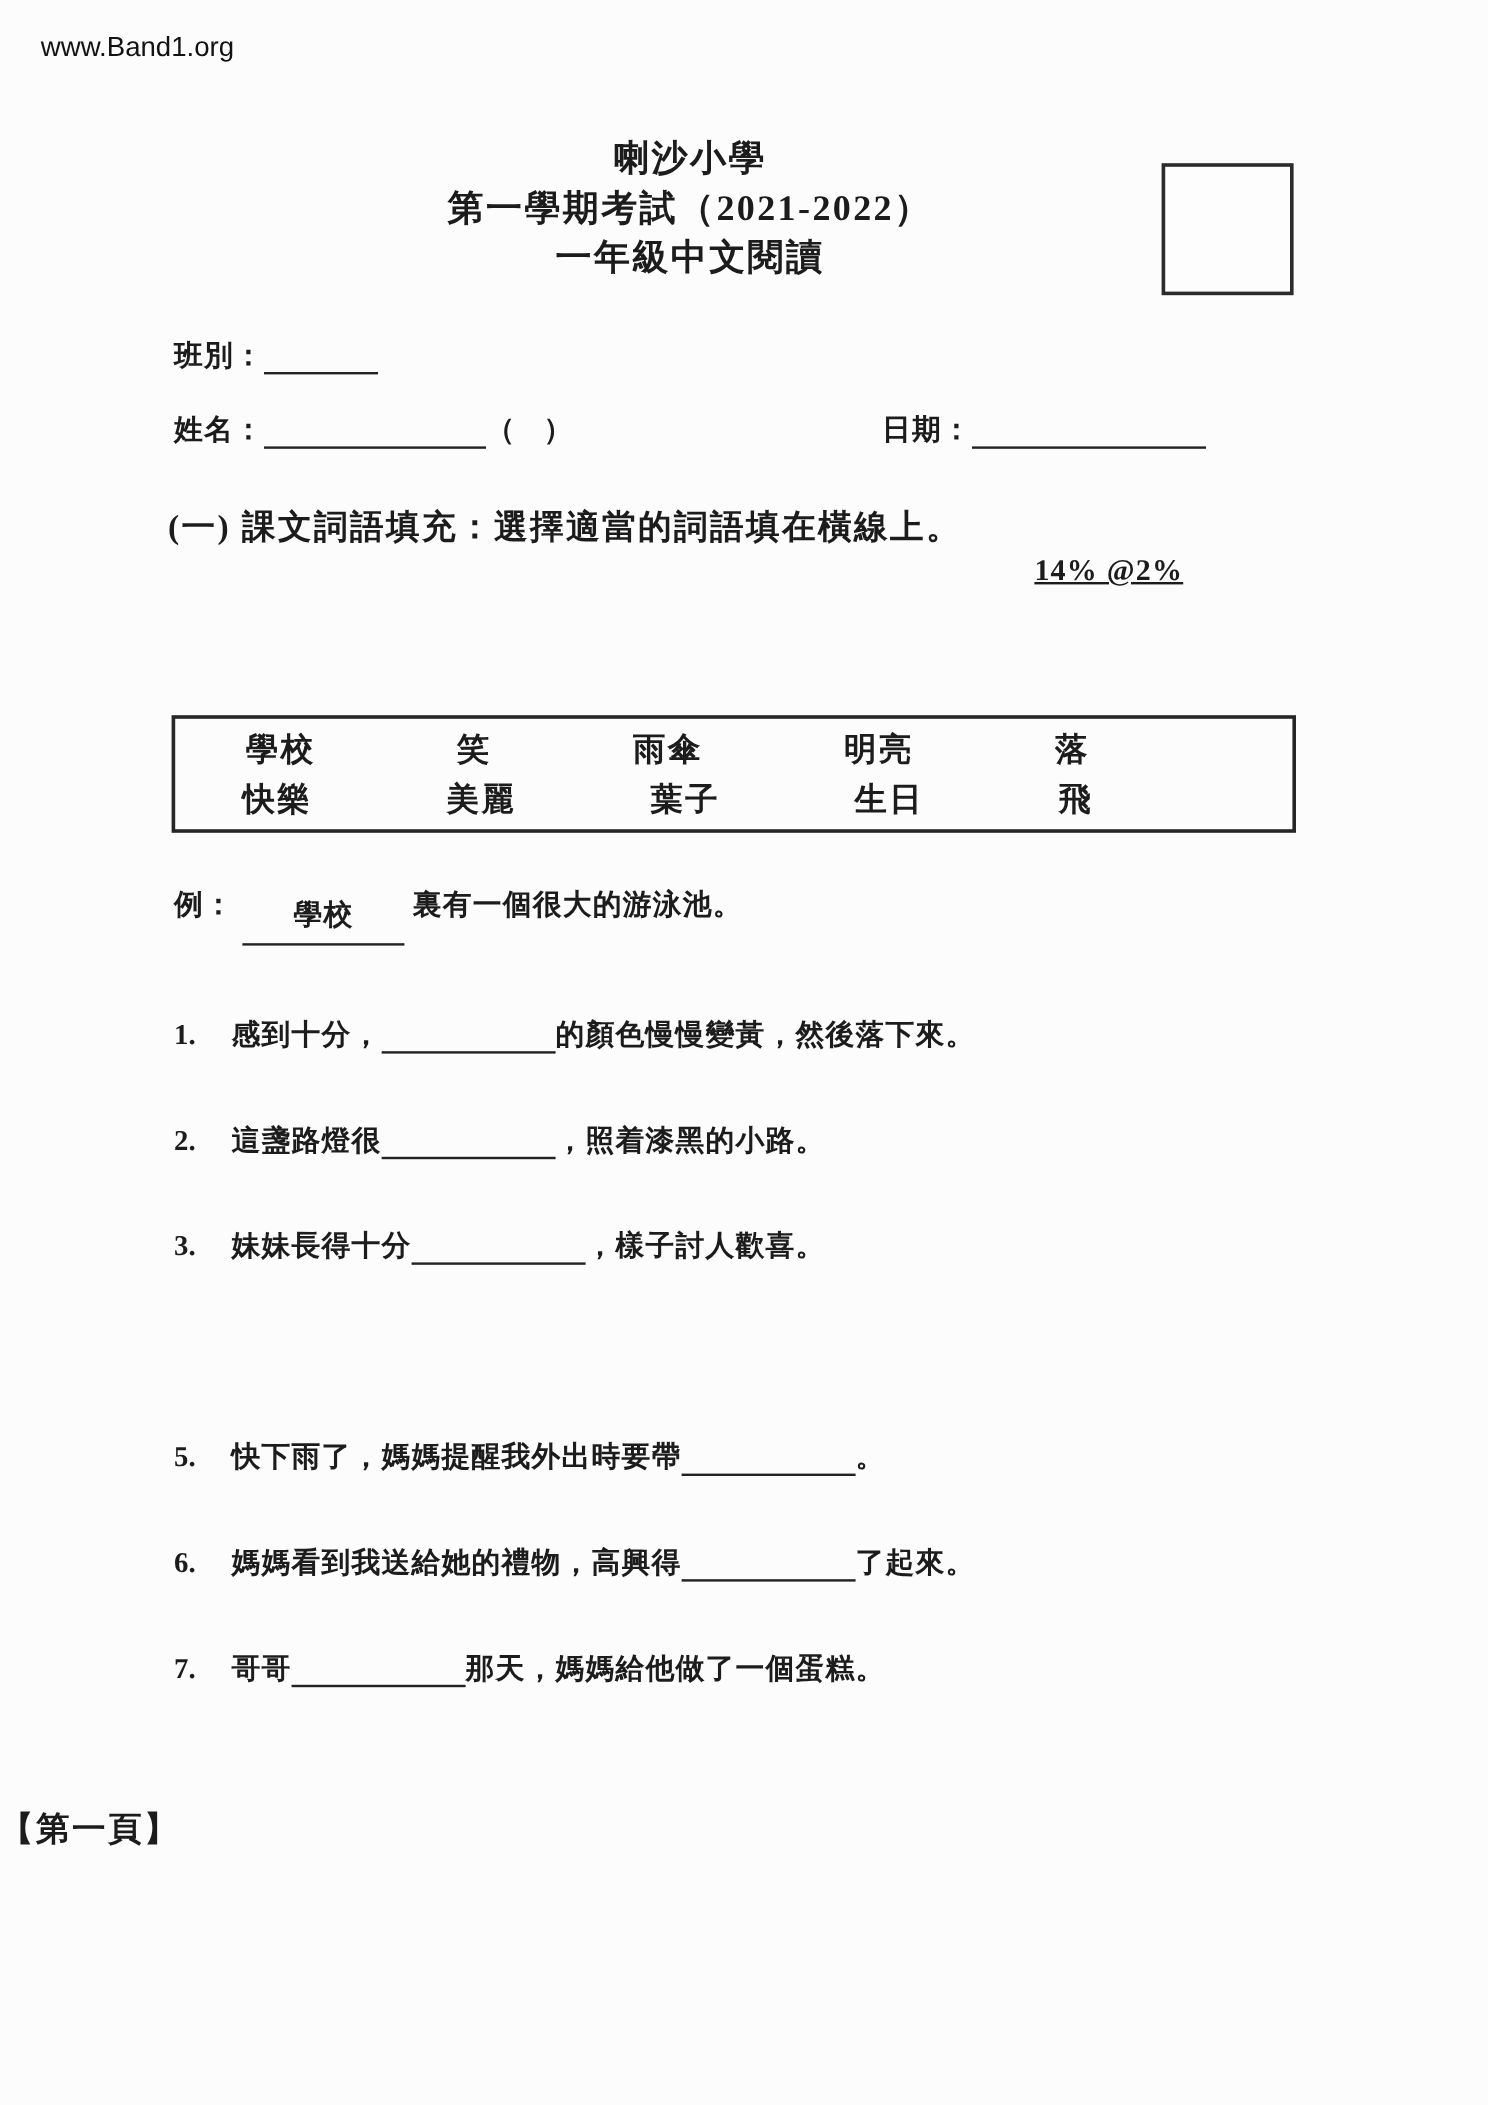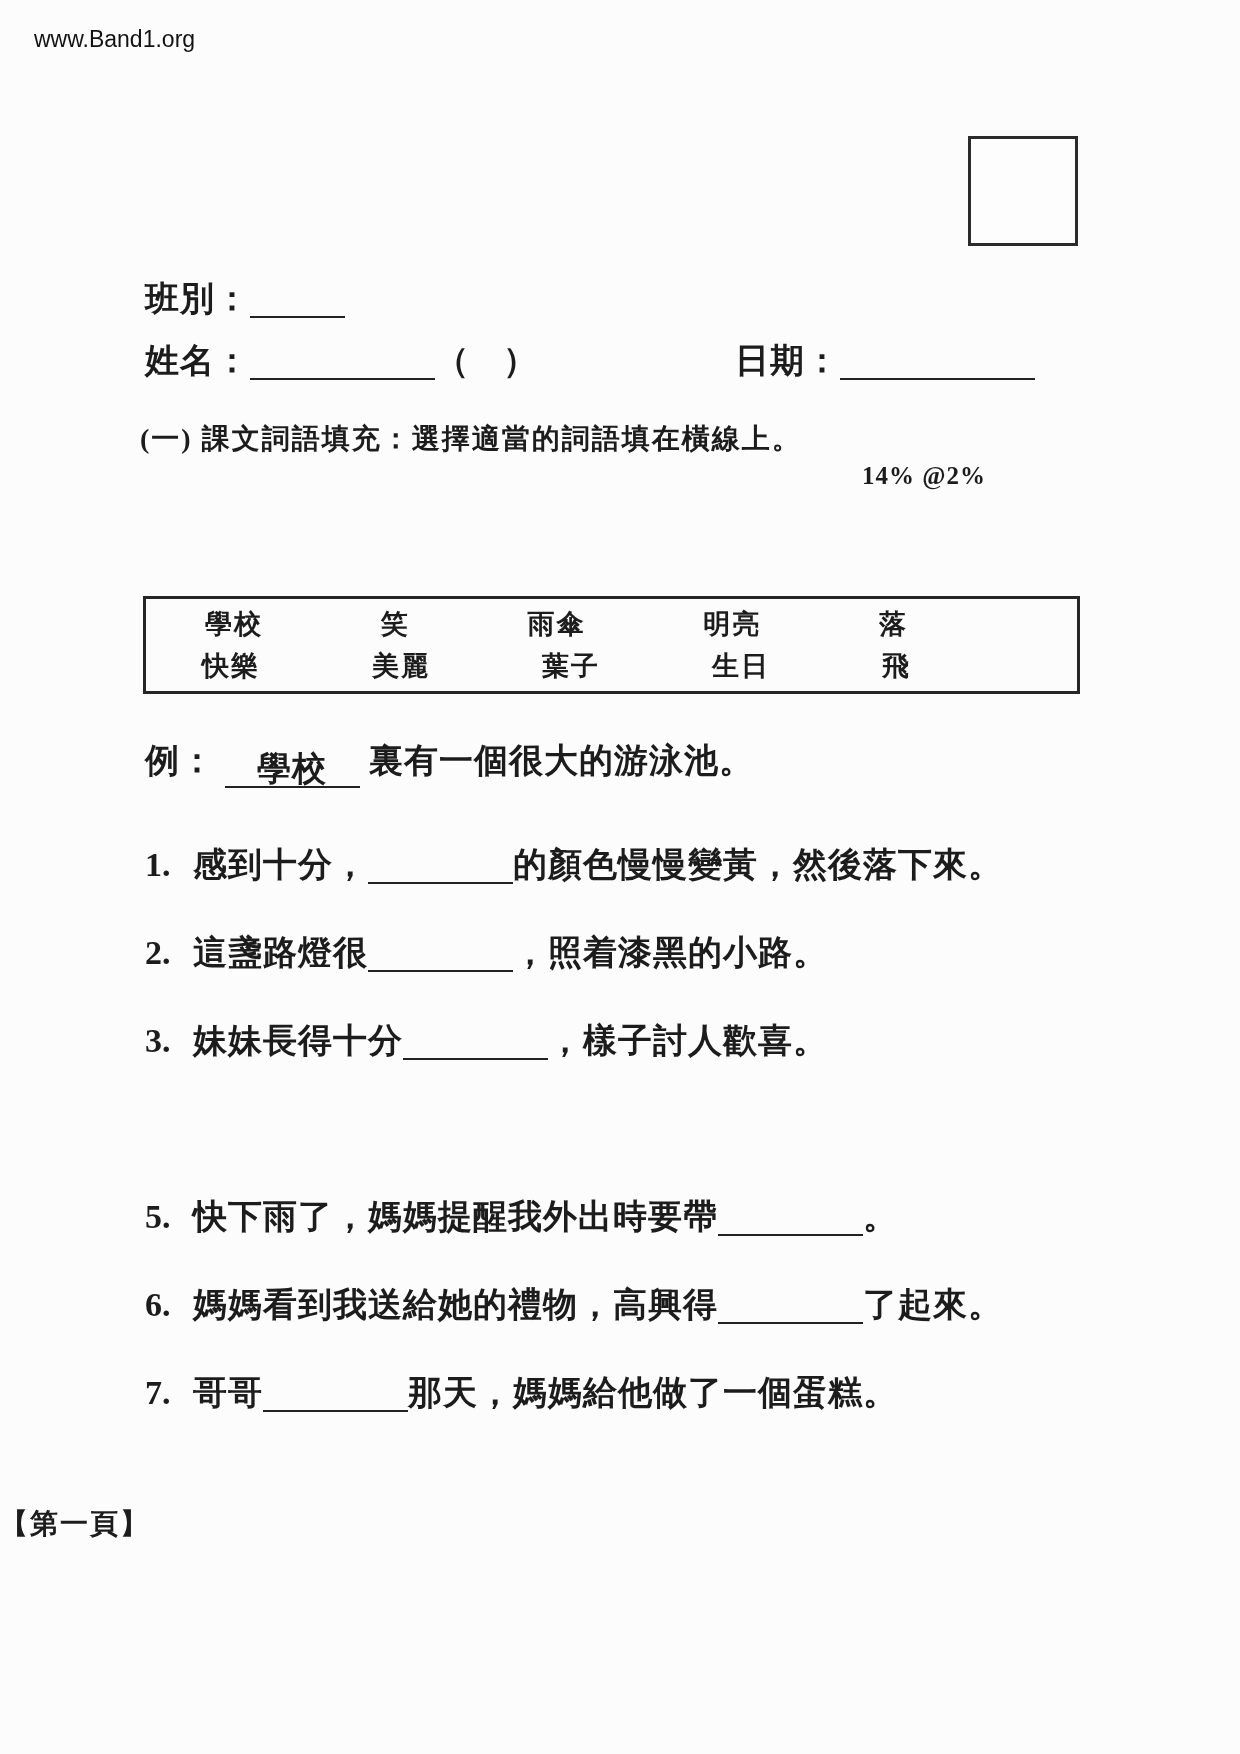--- a/index.html
+++ b/index.html
@@ -14,38 +14,38 @@
     font-size:23px;color:#121212;
   }
   .title-block{
     position:absolute;top:112px;left:0;width:1150px;text-align:center;
     font-weight:700;font-size:30px;line-height:41px;letter-spacing:2px;
   }
   .score-box{
     position:absolute;left:968px;top:136px;width:104px;height:104px;
     border:3px solid #2b2b2b;background:#fdfdfd;
   }
-  .row{position:absolute;font-size:34px;font-weight:600;white-space:nowrap;letter-spacing:1px;}
+  .row{position:absolute;font-size:24px;font-weight:600;white-space:nowrap;letter-spacing:1px;}
   .blank{
     display:inline-block;border-bottom:2px solid #222;
     height:34px;vertical-align:-8px;
   }
   .b-class{width:95px}
   .b-sign{width:205px}
   .b-name{width:185px}
   .b-date{width:195px}
   .q-blank{width:145px}
   .ex-blank{width:135px;text-align:center;font-weight:700;height:40px;vertical-align:-8px;}
   .brackets{letter-spacing:0;}
   .form1-left{top:276px;left:145px}
   .form1-right{top:276px;left:648px}
   .form2-left{top:338px;left:145px}
   .form2-right{top:338px;left:735px}
   .section-heading{top:420px;left:140px;font-size:28px;font-weight:700;letter-spacing:2px;}
-  .marks{top:462px;left:862px;font-size:25px;font-weight:600;font-family:"Liberation Serif","DejaVu Serif",serif;}
+  .marks{top:462px;left:862px;font-size:25px;font-weight:600;font-family:"Liberation Serif","DejaVu Serif",serif;text-decoration:underline;}
   .bank{
     position:absolute;top:596px;left:143px;width:937px;height:98px;
     border:3px solid #262626;box-sizing:border-box;
     padding:4px 110px 4px 0;
     display:flex;flex-direction:column;justify-content:space-around;
   }
   .bank-row{display:flex;justify-content:space-around;font-size:27px;font-weight:700;letter-spacing:2px;}
   .example-row{top:738px;left:145px}
   .q-row .q-num{display:inline-block;width:48px;letter-spacing:0;}
   .q1{top:842px;left:145px}
@@ -60,20 +60,25 @@
     font-size:28px;font-weight:700;letter-spacing:2px;
   }
 </style>
 </head>
 <body>
 
 <div class="page">
 
   <div class="watermark">www.Band1.org</div>
 
+  <div class="title-block">
+    <div>喇沙小學</div>
+    <div>第一學期考試（2021-2022）</div>
+    <div>一年級中文閱讀</div>
+  </div>
 
   <div class="score-box"></div>
 
   <div class="row form1-left">
     <span>班別：</span><span class="blank b-class"></span>
   </div>
 
   <div class="row form2-left">
     <span>姓名：</span><span class="blank b-name"></span><span class="brackets">（　）</span>
   </div>

